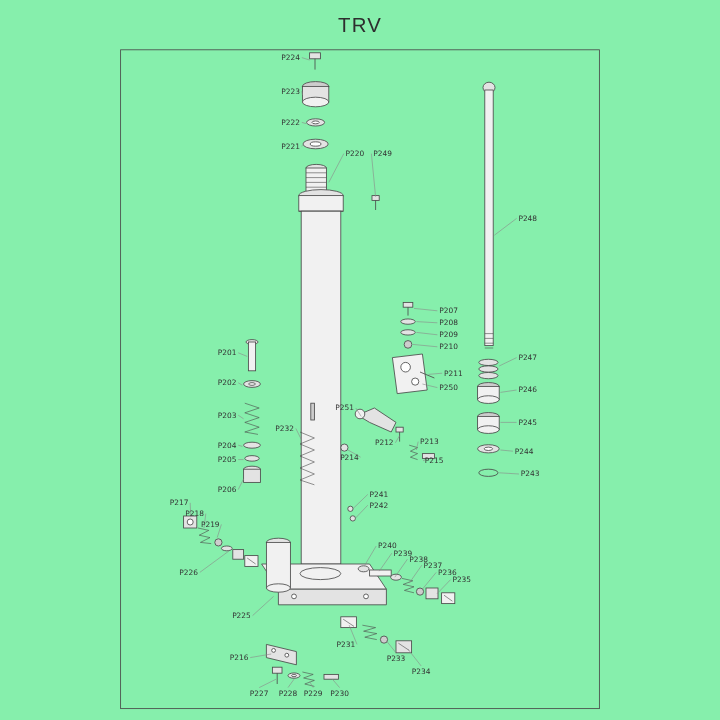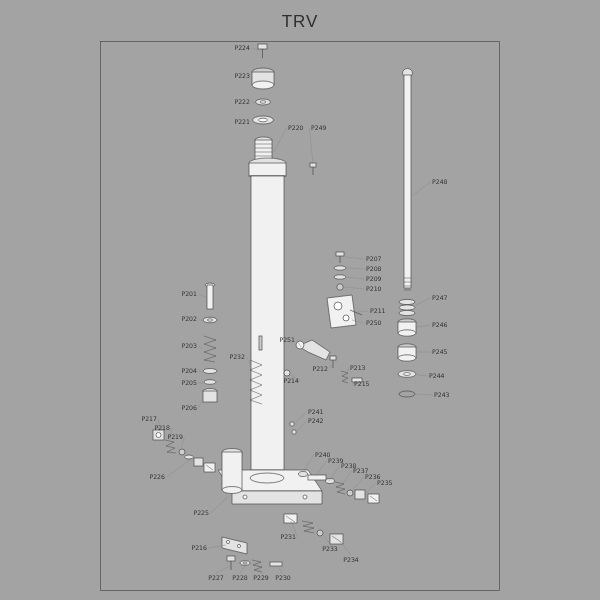--- a/index.html
+++ b/index.html
@@ -1,16 +1,16 @@
 <!DOCTYPE html>
 <html><head>
 <meta charset="utf-8">
 <style>
   html,body{margin:0;padding:0;background:#ffffff;}
-  #stage{position:relative;width:600px;height:600px;background:#a3a3a3;overflow:hidden;
+  #stage{position:relative;width:600px;height:600px;background:#86efac;overflow:hidden;
          font-family:"Liberation Sans", sans-serif;}
   .title{position:absolute;top:12px;left:0;width:100%;text-align:center;
          font-size:17px;letter-spacing:1px;color:#2e2e2e;}
   svg .s{stroke:#4a4a4a;stroke-width:.7;fill:none;}
   svg .f0{fill:#ffffff;}
   svg .f1{fill:#f1f1f1;}
   svg .f2{fill:#e3e3e3;}
   svg .f3{fill:#cdcdcd;}
   svg text.lbl{font-family:"DejaVu Sans", sans-serif;font-size:6.2px;fill:#333;stroke:none;}
   svg line.ldr{stroke:#8a8a8a;stroke-width:.5;}

